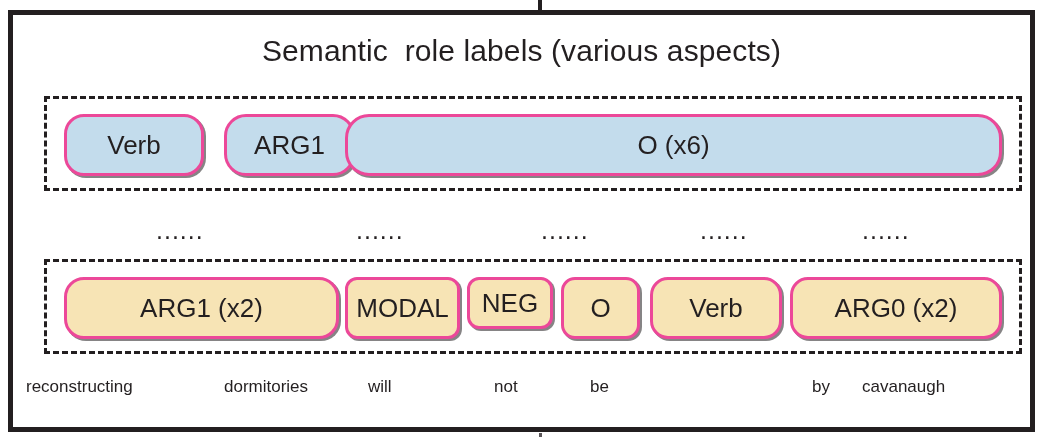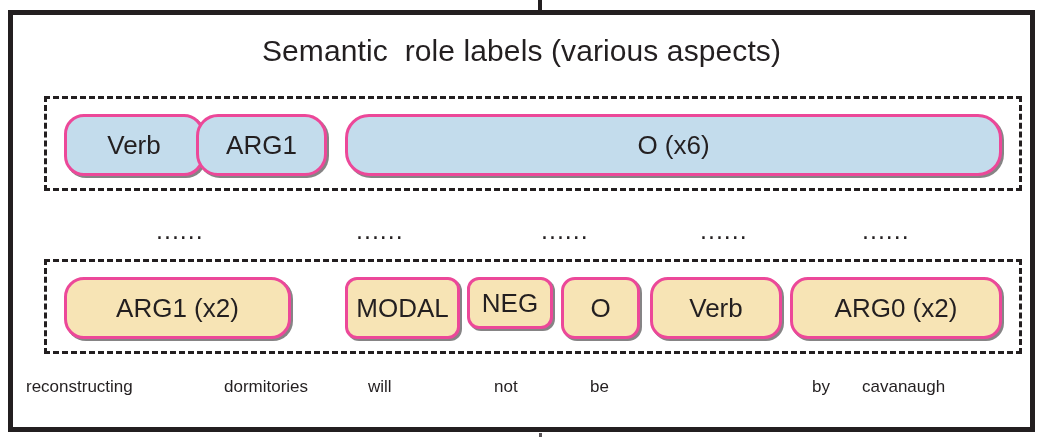--- a/index.html
+++ b/index.html
@@ -102,25 +102,25 @@
     font-size: 26px;
     color: #231f20;
     white-space: nowrap;
     box-shadow: 2px 2px 0 rgba(35,31,32,0.55);
   }
   .chip.blue  { background: #c3dcec; }
   .chip.cream { background: #f7e4b5; }
 
   
   #chip-verb  { left: 64px;  top: 114px; width: 140px; height: 62px; border-radius: 20px; }
-  #chip-arg1t { left: 196px; top: 114px; width: 131px; height: 62px; border-radius: 22px; }
+  #chip-arg1t { left: 224px; top: 114px; width: 131px; height: 62px; border-radius: 22px; }
   #chip-o6    { left: 345px; top: 114px; width: 657px; height: 62px; border-radius: 24px; }
 
   
-  #chip-arg1x2 { left: 64px;  top: 277px; width: 227px; height: 62px; border-radius: 20px; }
+  #chip-arg1x2 { left: 64px;  top: 277px; width: 275px; height: 62px; border-radius: 20px; }
   #chip-modal  { left: 345px; top: 277px; width: 115px; height: 62px; border-radius: 12px; }
   #chip-neg    { left: 467px; top: 277px; width: 86px;  height: 52px; border-radius: 12px; }
   #chip-o      { left: 561px; top: 277px; width: 79px;  height: 62px; border-radius: 14px; }
   #chip-verb2  { left: 650px; top: 277px; width: 132px; height: 62px; border-radius: 18px; }
   #chip-arg0x2 { left: 790px; top: 277px; width: 212px; height: 62px; border-radius: 18px; }
 
   
   .ellipsis {
     position: absolute;
     top: 218px;

